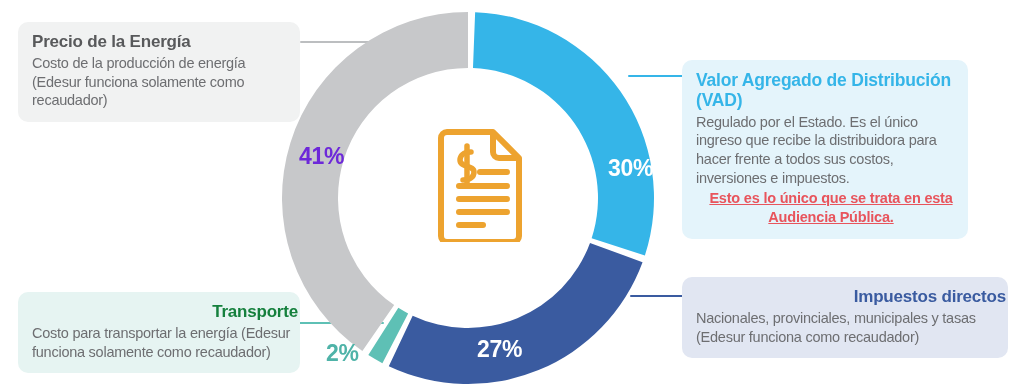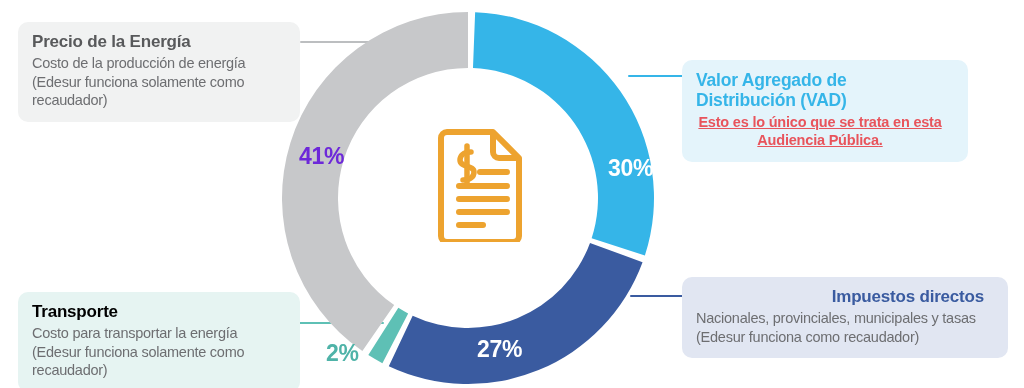--- a/index.html
+++ b/index.html
@@ -17,21 +17,21 @@
     height: 388px;
     background: #ffffff;
     overflow: hidden;
   }
 
   
   .callout {
     position: absolute;
     border-radius: 10px;
     box-sizing: border-box;
-    padding: 10px 24px 12px 14px;
+    padding: 10px 2px 12px 14px;
   }
   .callout .c-title {
     font-weight: bold;
     font-size: 17px;
     line-height: 1.16;
     margin: 0 0 2px 0;
     letter-spacing: -0.2px;
   }
   .callout .c-body {
     font-size: 14.5px;
@@ -74,21 +74,21 @@
     left: 682px; top: 277px; width: 326px;
     background: #e1e6f2;
   }
   #box-impuestos .c-title { color: #3a5ba0; text-align: right; }
 
   
   #box-transporte {
     left: 18px;  top: 292px; width: 282px;
     background: #e6f4f2;
   }
-  #box-transporte .c-title { color: #000000; }
+  #box-transporte .c-title { color: #15803d; text-align: right; }
 
   
   .leader {
     position: absolute;
     height: 2px;
     border-radius: 1px;
   }
   #leader-precio     { left: 300px; top: 41px;  width: 88px;  background: #bcbec0; }
   #leader-vad        { left: 628px; top: 75px;  width: 56px;  background: #35b5e8; }
   #leader-impuestos  { left: 630px; top: 295px; width: 54px;  background: #3a5ba0; }
@@ -170,20 +170,21 @@
   <div class="pct-label" id="pct-transporte">2%</div>
 
   <div class="callout" id="box-precio">
     <p class="c-title">Precio de la Energía</p>
     <p class="c-body">Costo de la producción de energía (Edesur funciona solamente como recaudador)</p>
   </div>
 
   <div class="callout" id="box-vad">
     <p class="c-title">Valor Agregado de Distribución (VAD)</p>
     <p class="c-body">
+      <span>Regulado por el Estado. Es el único ingreso que recibe la distribuidora para hacer frente a todos sus costos, inversiones e impuestos.</span>
       <span class="c-emph"><span>Esto es lo único que se trata en esta Audiencia Pública</span><span class="tail">.</span></span>
     </p>
   </div>
 
   <div class="callout" id="box-impuestos">
     <p class="c-title">Impuestos directos</p>
     <p class="c-body">Nacionales, provinciales, municipales y tasas (Edesur funciona como recaudador)</p>
   </div>
 
   <div class="callout" id="box-transporte">

